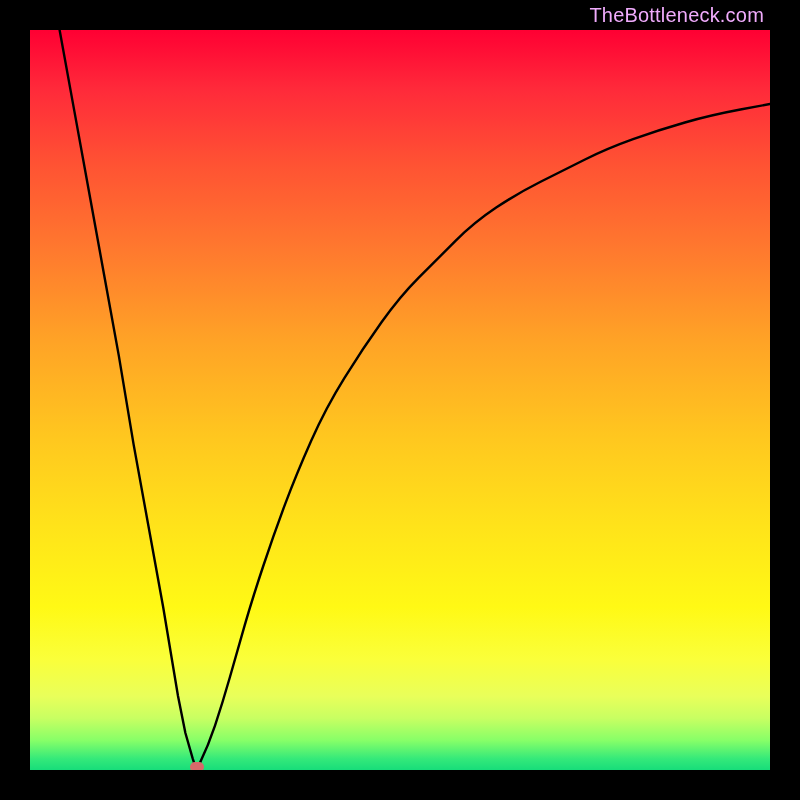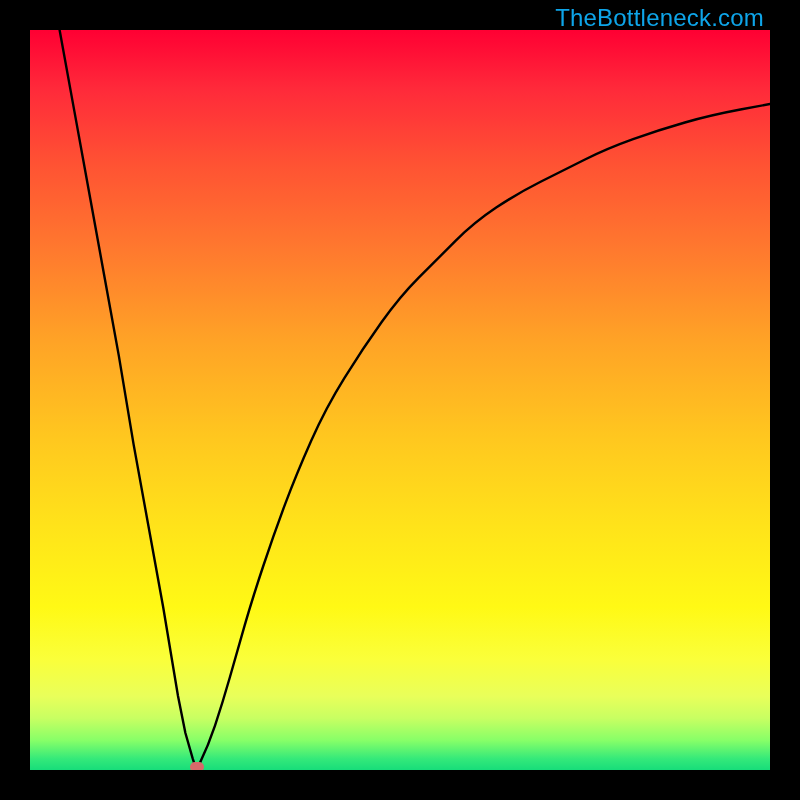--- a/index.html
+++ b/index.html
@@ -42,22 +42,22 @@
       #c8ff62 93%,
       #87ff68 96%,
       #34e97a 98.5%,
       #17dd7a 100%
     );
   }
   .watermark {
     position: absolute;
     top: 4px;
     right: 36px;
-    color: #0ea5e9;
-    font-size: 24px;
+    color: #f0abfc;
+    font-size: 20px;
     letter-spacing: 0.2px;
     font-weight: 400;
     user-select: none;
   }
   svg.curve {
     position: absolute;
     left: 0; top: 0;
     width: 740px;
     height: 740px;
   }

